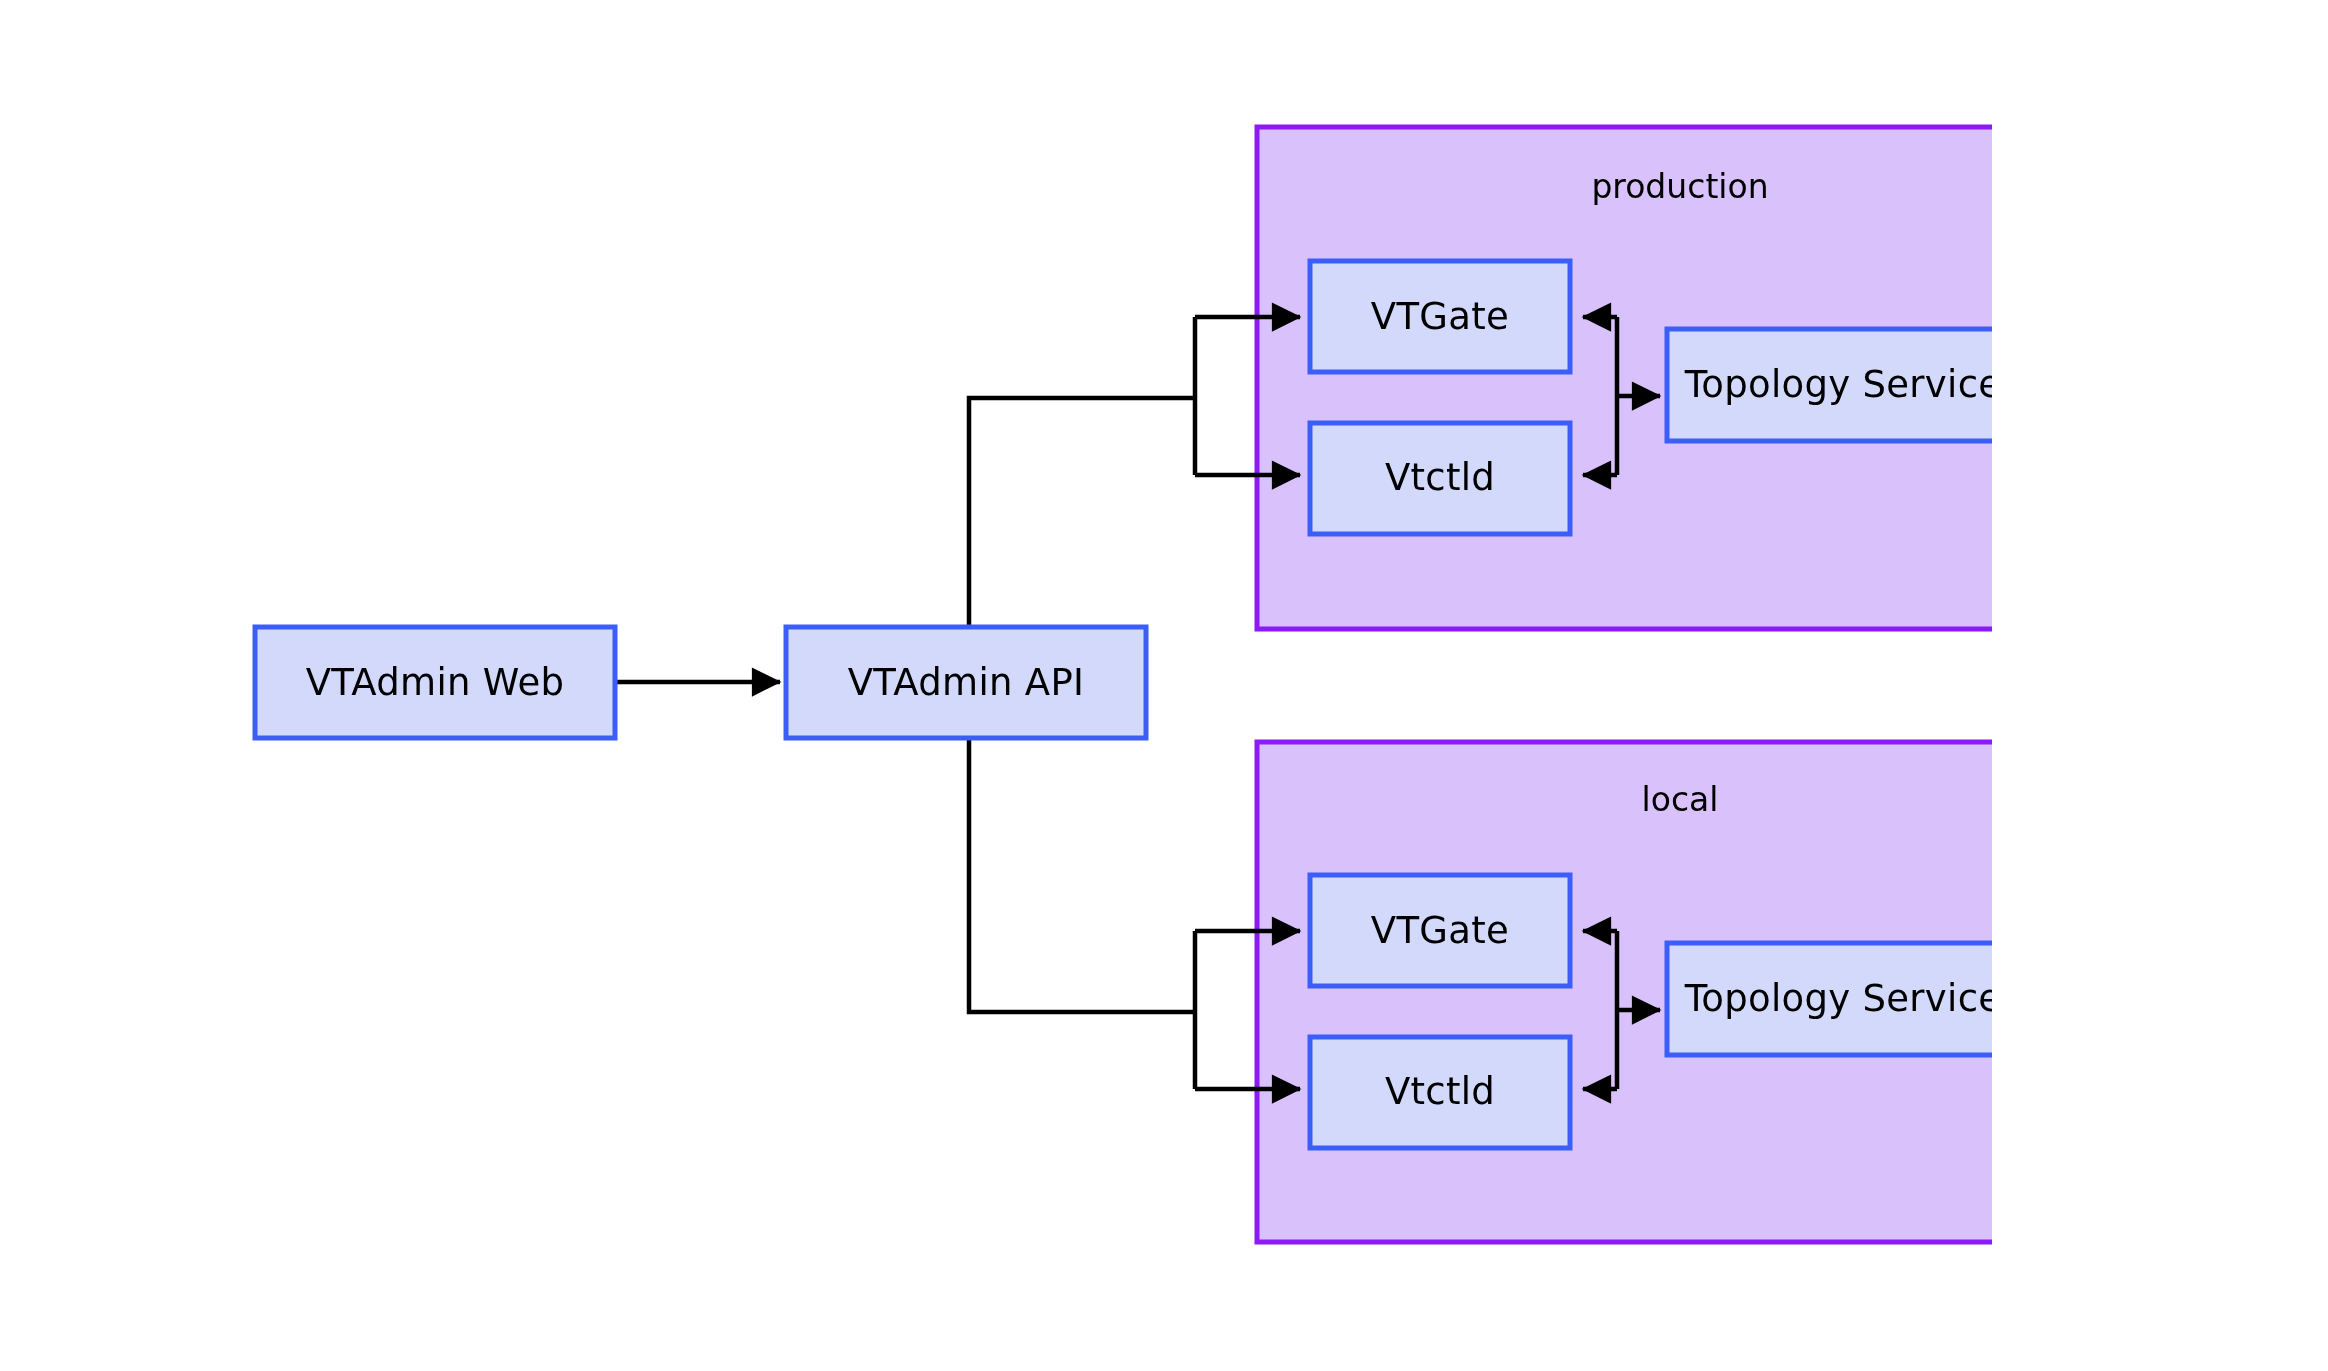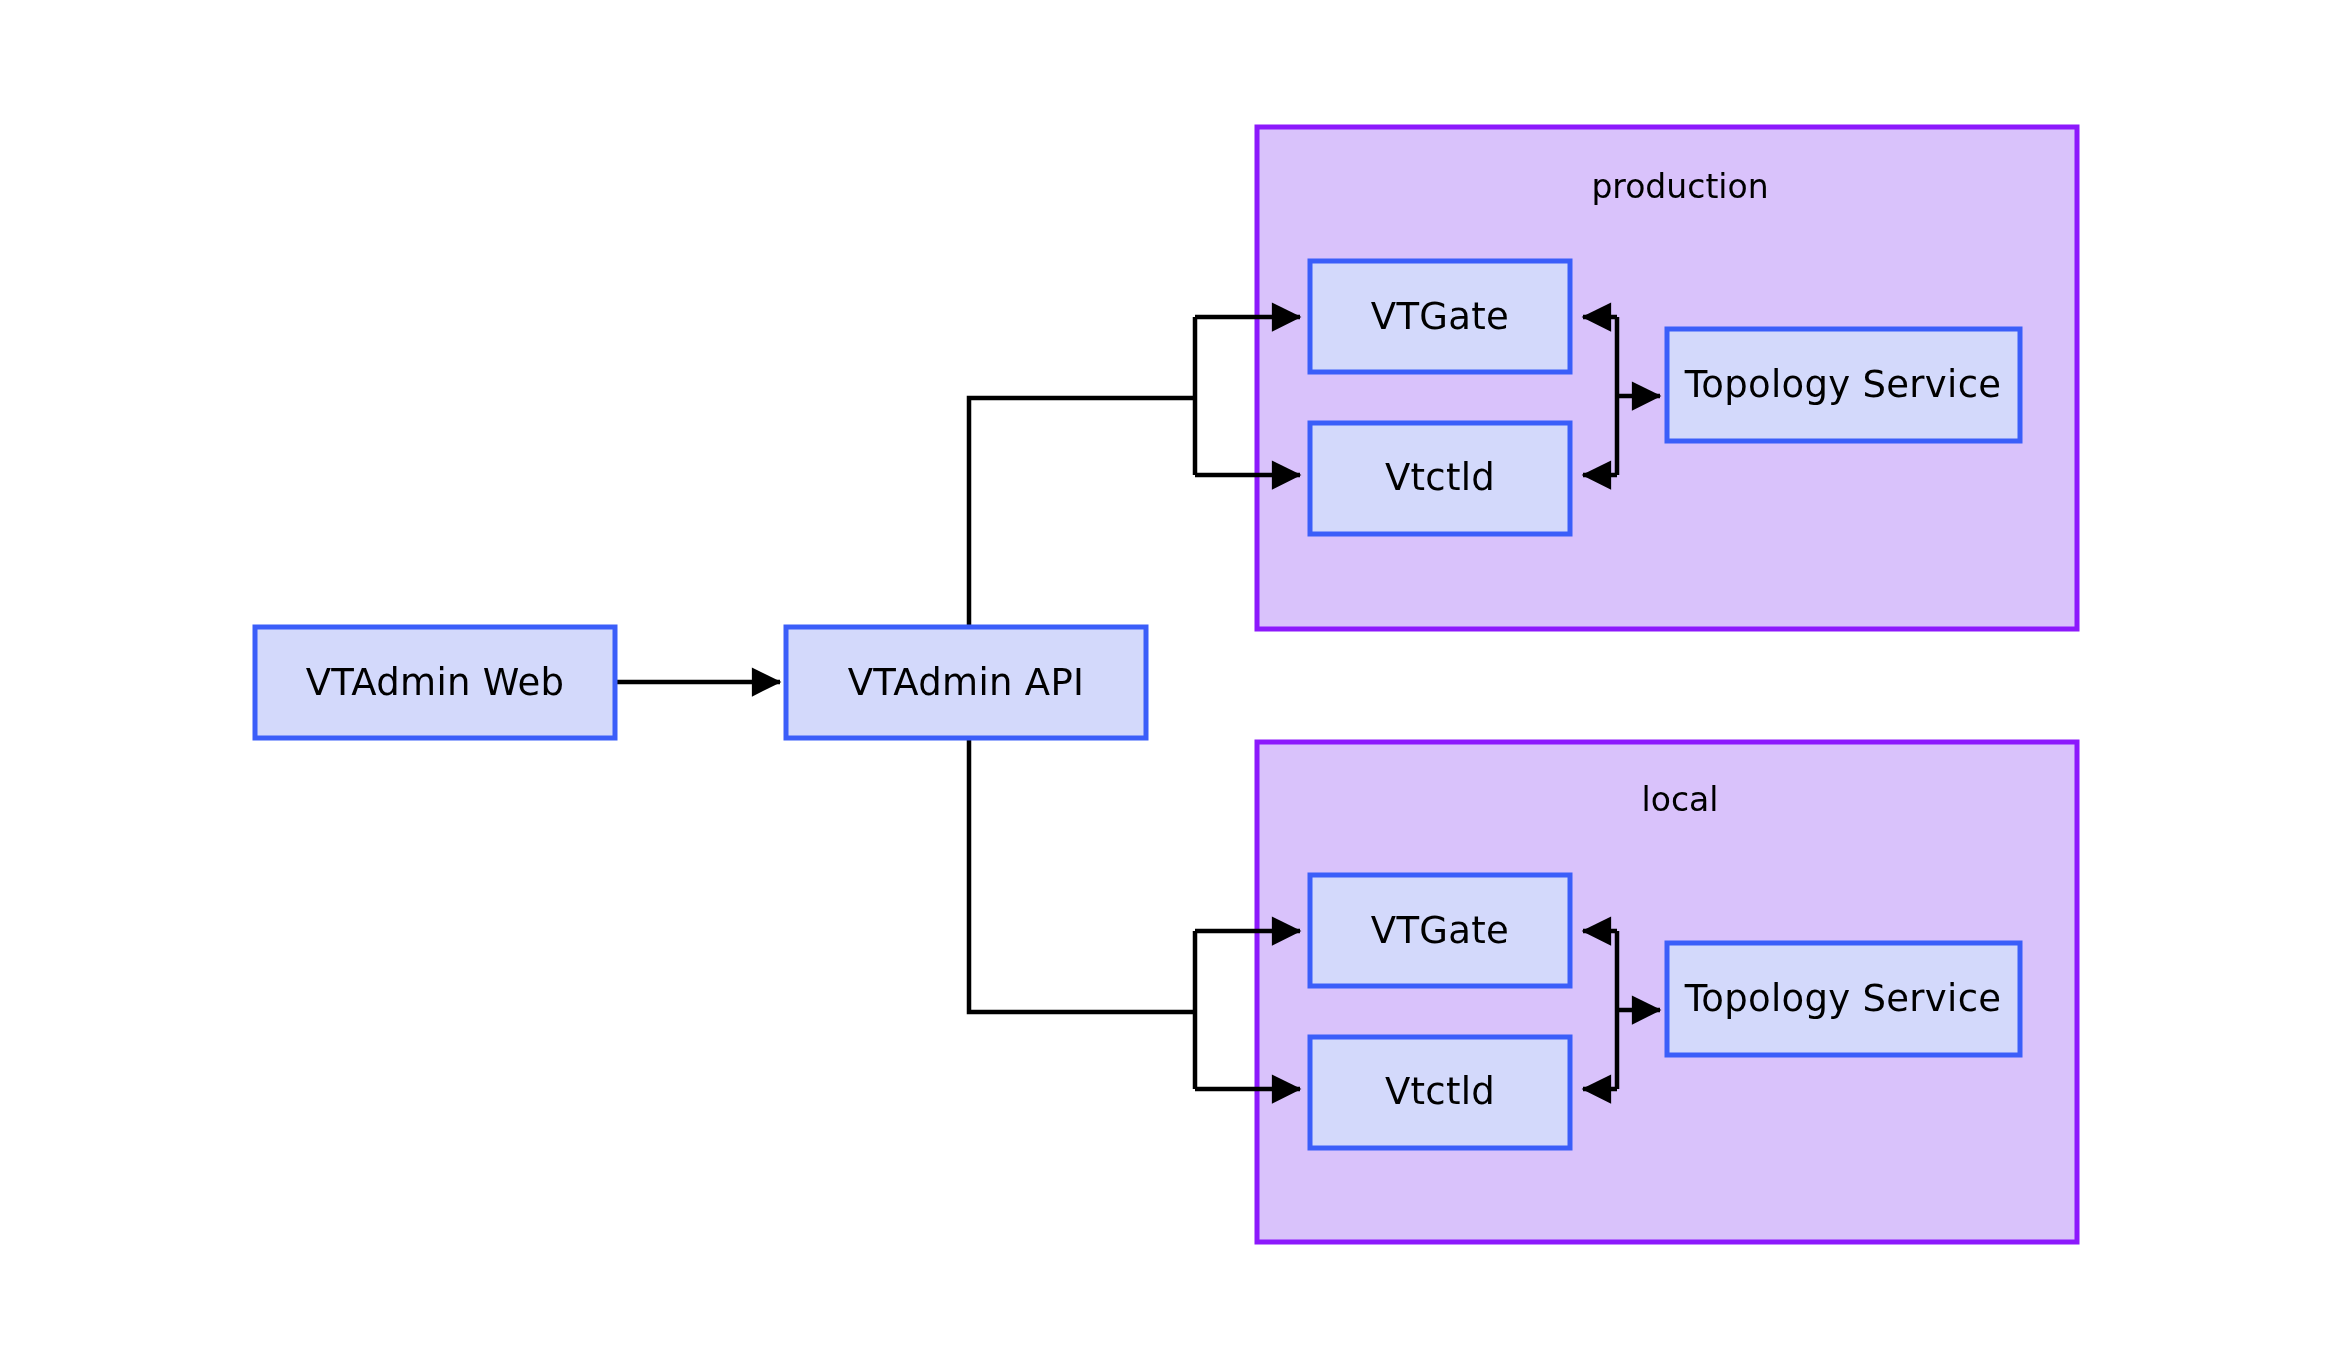--- a/index.html
+++ b/index.html
@@ -6,21 +6,21 @@
   html, body {
     margin: 0;
     padding: 0;
     background: #ffffff;
   }
   body {
     font-family: "DejaVu Sans", sans-serif;
   }
   #canvas {
     position: relative;
-    width: 2328px;
+    width: 1992px;
     height: 1371px;
     background: #ffffff;
     overflow: hidden;
   }
   .diagram-svg {
     position: absolute;
     top: 0;
     left: 0;
     width: 2328px;
     height: 1371px;

